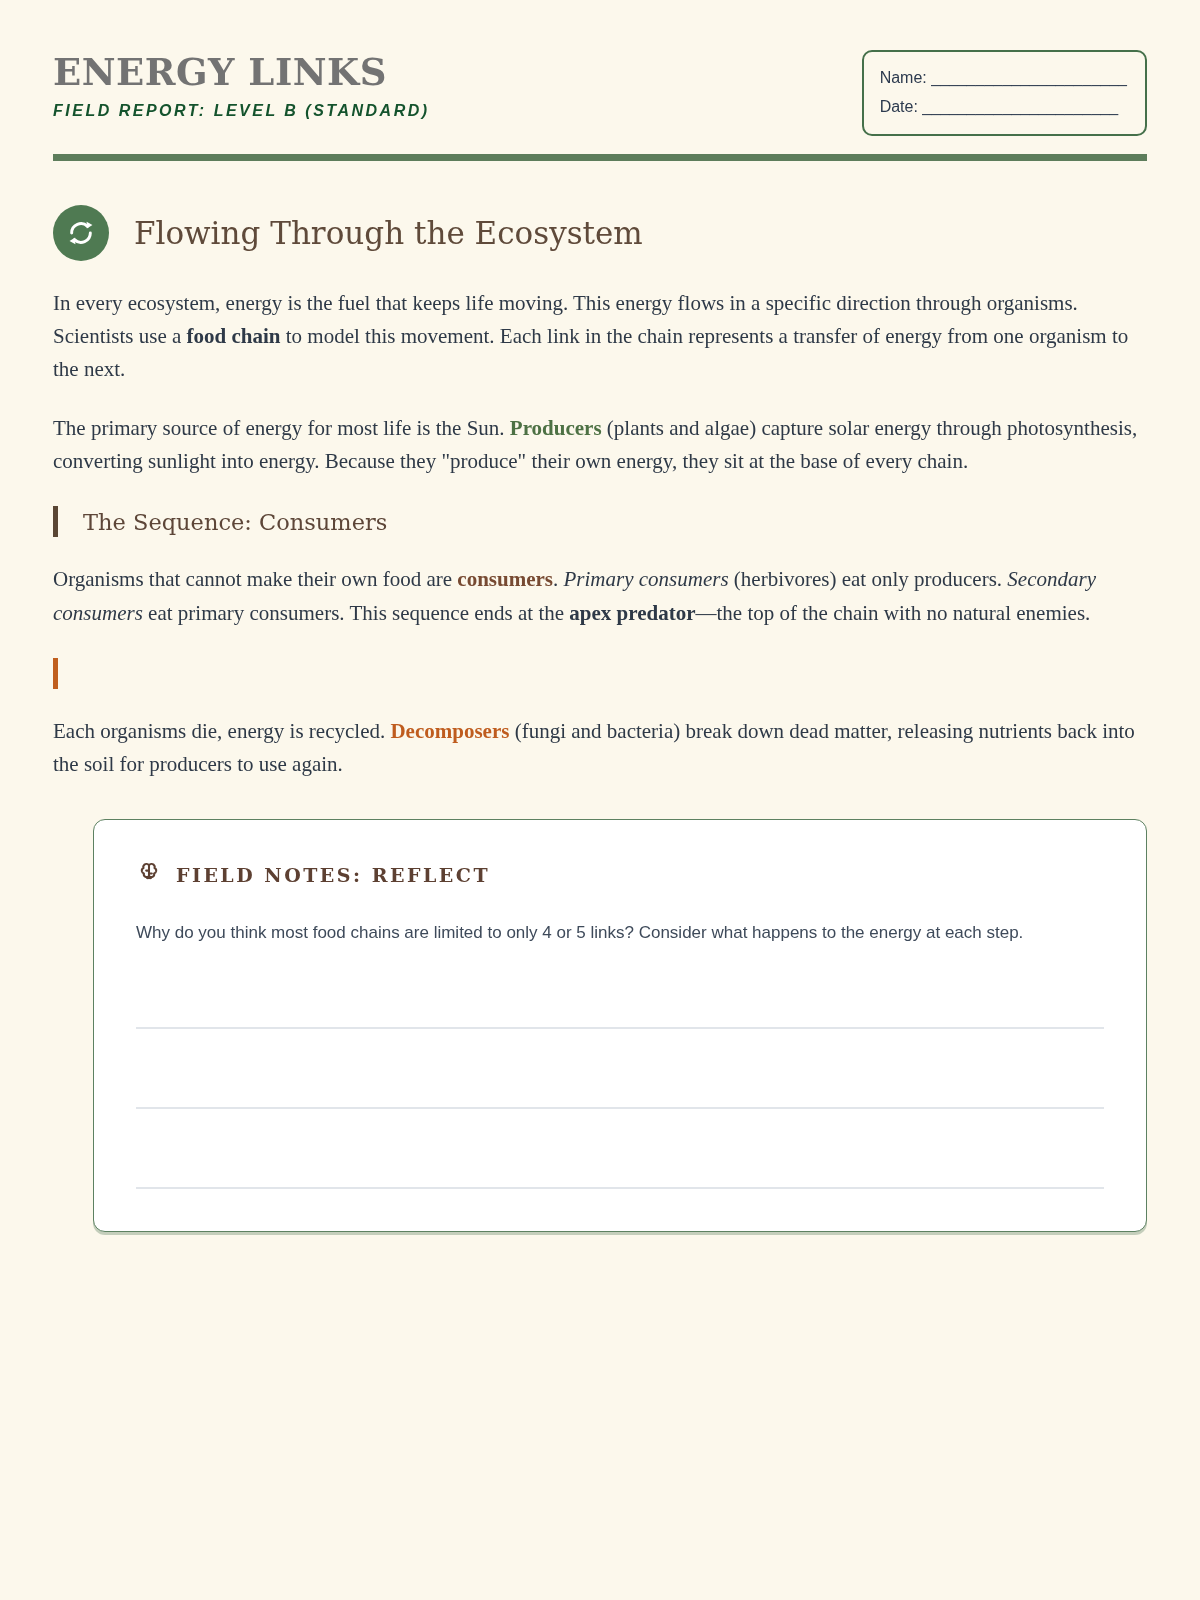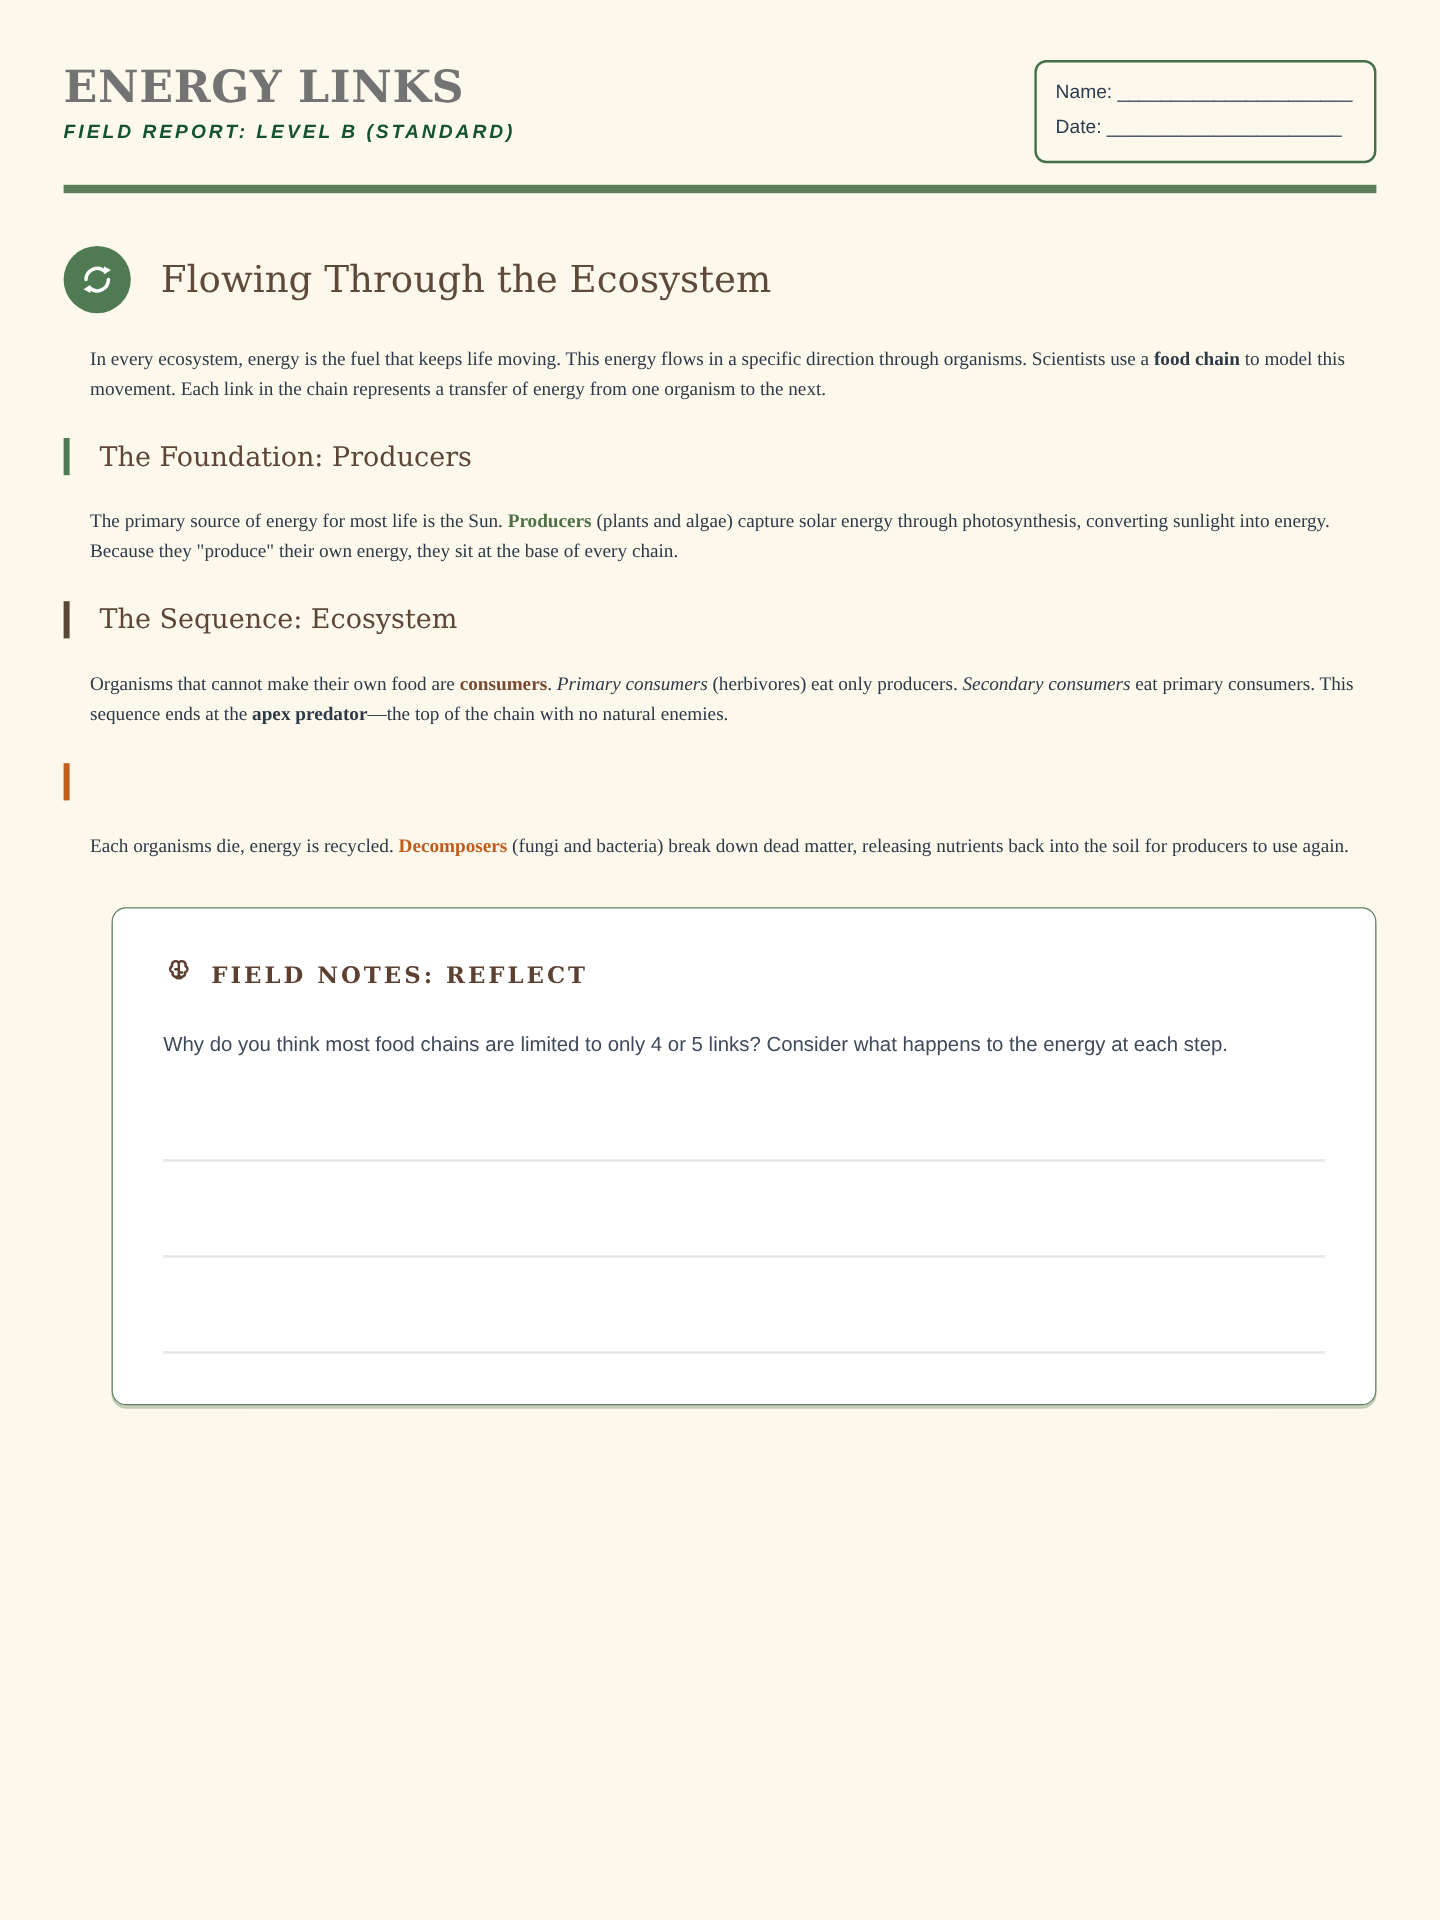--- a/index.html
+++ b/index.html
@@ -16,21 +16,21 @@
   .name-box .line { letter-spacing:0; }
 
   .divider { height:7px; background:#5d7d5b; margin-top:18px; }
 
   
   .lesson-heading { display:flex; align-items:center; gap:25px; margin-top:44px; }
   .icon-circle { width:56px; height:56px; border-radius:50%; background:#4f7a52; display:flex; align-items:center; justify-content:center; flex:none; }
   h2.lesson-title { font-family:"DejaVu Serif", serif; font-weight:400; font-size:31px; color:#5f4a3a; }
 
   
-  p.body { font-size:16px; line-height:1.58; color:#2e3947; margin-top:26px;margin-left:22px; }
+  p.body { font-size:21px; line-height:1.58; color:#2e3947; margin-top:26px; }
   .seg-bold { font-weight:700; }
   .seg-italic { font-style:italic; }
   .seg-bold-green { font-weight:700; color:#4d7144; }
   .seg-bold-brown { font-weight:700; color:#774a32; }
   .seg-bold-orange { font-weight:700; color:#bf5c1e; }
 
   
   .sec-heading { display:flex; align-items:center; gap:25px; margin-top:28px; }
   .sec-bar { width:5px; height:31px; flex:none; }
   .sec-title { font-family:"DejaVu Serif", serif; font-weight:400; font-size:22.5px; color:#5d4638; }
@@ -69,28 +69,24 @@
         <path d="M16.2 3.6 L20.6 6.0 L16.4 8.6 Z" fill="#ffffff" stroke="none"></path>
         <path d="M7.8 20.4 L3.4 18.0 L7.6 15.4 Z" fill="#ffffff" stroke="none"></path>
       </svg>
     </span>
     <h2 class="lesson-title">Flowing Through the Ecosystem</h2>
   </div>
 
   <p class="body"><span>In every ecosystem, energy is the fuel that keeps life moving. This energy flows in a specific direction through organisms. Scientists use a </span><span class="seg-bold">food chain</span><span> to model this movement. Each link in the chain represents a transfer of energy from one organism to the next.</span></p>
 
   <div id="sections">
-      <div class="sec-heading">
-        <span class="sec-bar" style="background: rgb(79, 122, 82);"></span>
-        <span class="sec-title">The Foundation: Producers</span>
-      </div>
       <p class="body"><span>The primary source of energy for most life is the Sun. </span><span class="seg-bold-green">Producers</span><span> (plants and algae) capture solar energy through photosynthesis, converting sunlight into energy. Because they "produce" their own energy, they sit at the base of every chain.</span></p>
       <div class="sec-heading">
         <span class="sec-bar" style="background: rgb(90, 70, 52);"></span>
-        <span class="sec-title">The Sequence: Ecosystem</span>
+        <span class="sec-title">The Sequence: Consumers</span>
       </div>
       <p class="body"><span>Organisms that cannot make their own food are </span><span class="seg-bold-brown">consumers</span><span>. </span><span class="seg-italic">Primary consumers</span><span> (herbivores) eat only producers. </span><span class="seg-italic">Secondary consumers</span><span> eat primary consumers. This sequence ends at the </span><span class="seg-bold">apex predator</span><span>—the top of the chain with no natural enemies.</span></p>
       <div class="sec-heading">
         <span class="sec-bar" style="background: rgb(192, 95, 30);"></span>
       </div>
       <p class="body"><span>Each organisms die, energy is recycled. </span><span class="seg-bold-orange">Decomposers</span><span> (fungi and bacteria) break down dead matter, releasing nutrients back into the soil for producers to use again.</span></p>
     </div>
 
   <div class="notes-box">
     <div class="notes-title-row">

